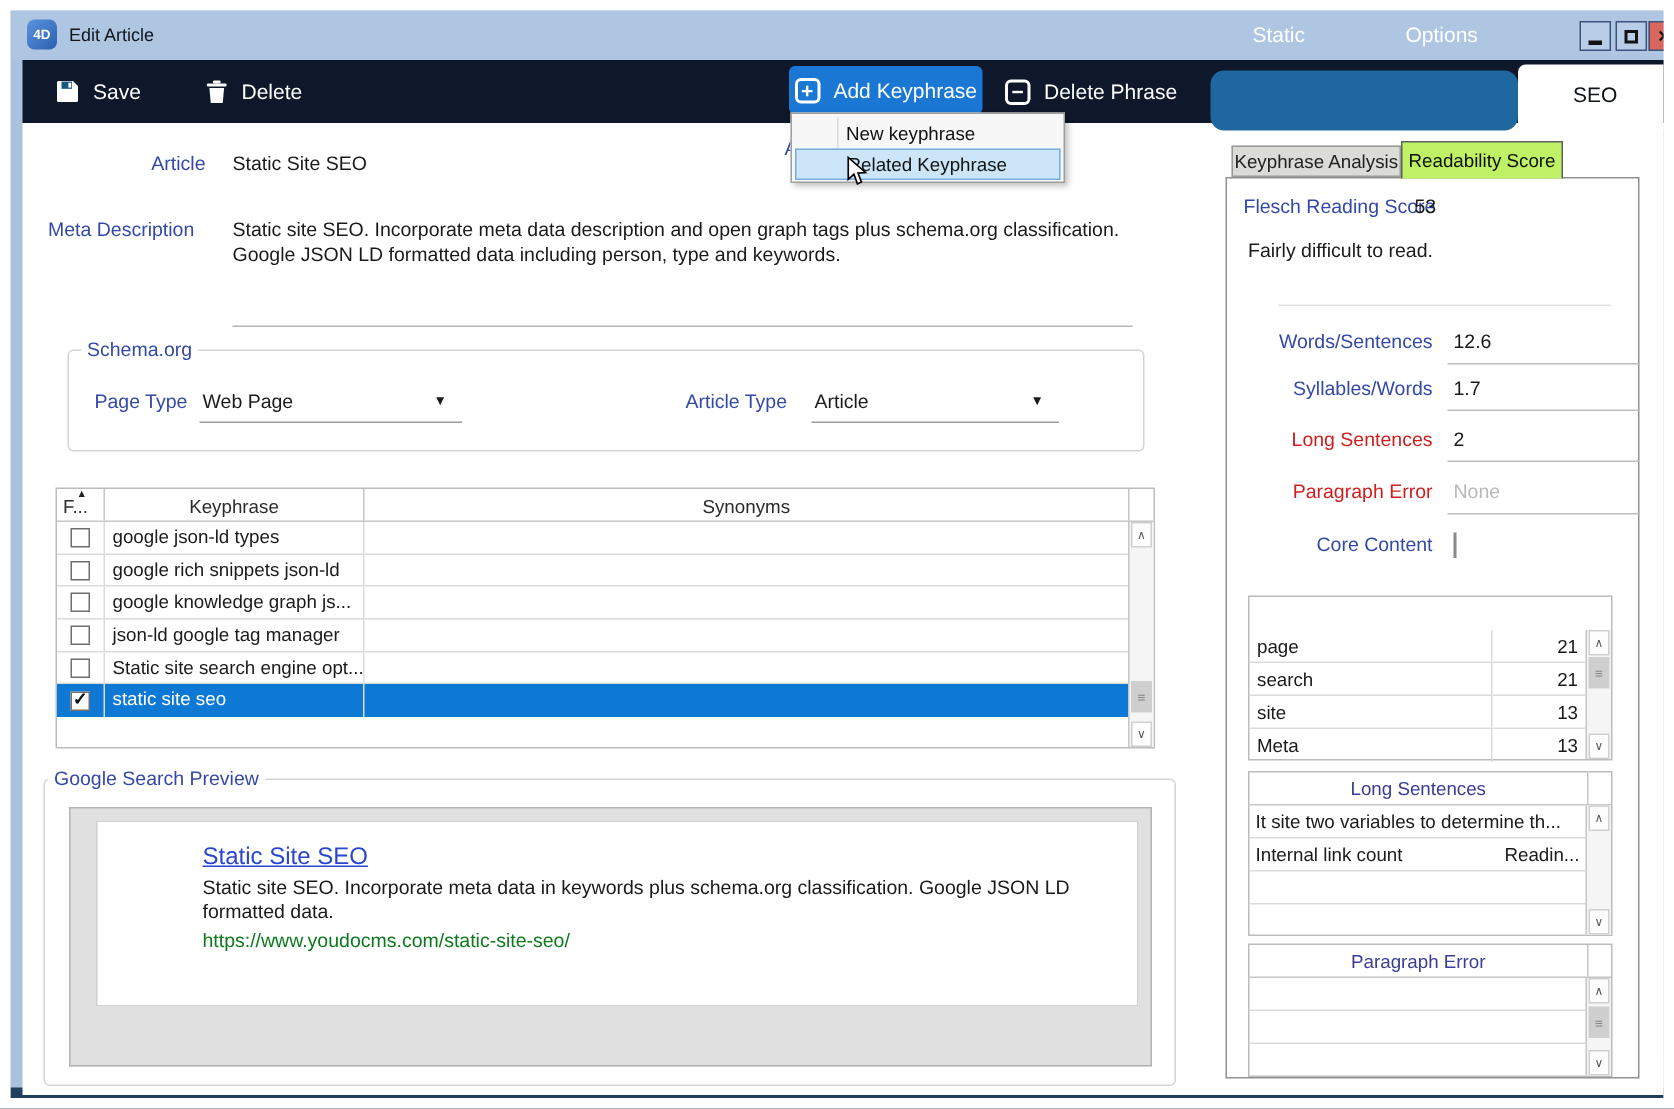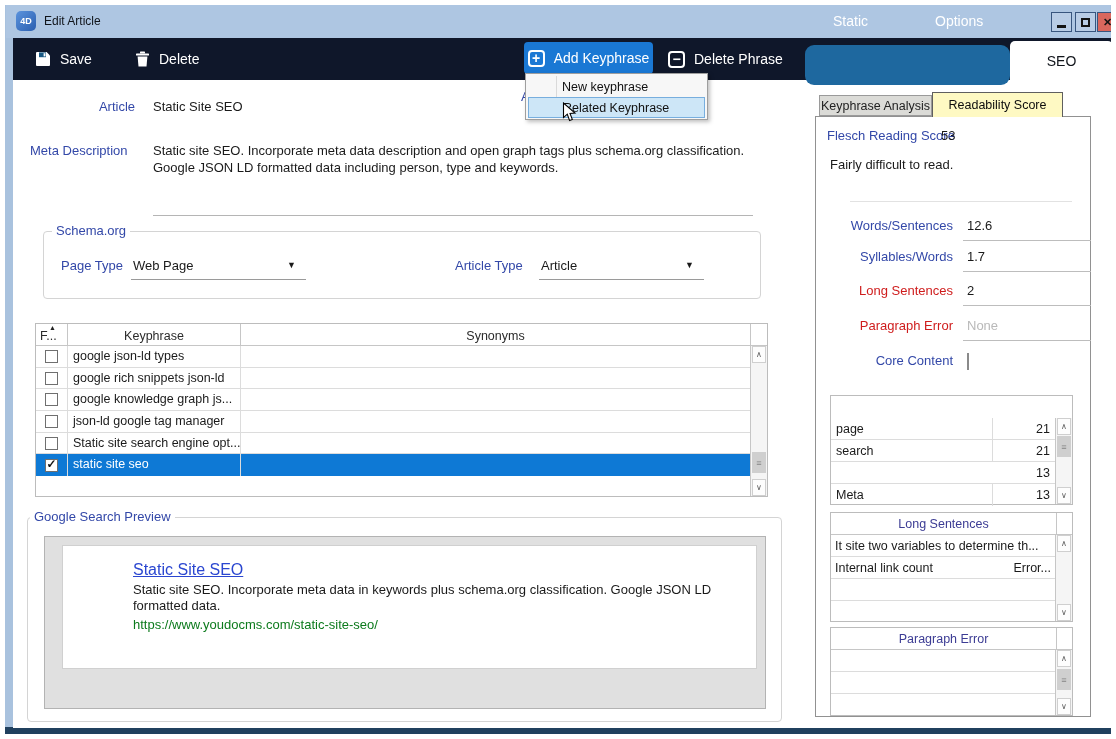--- a/index.html
+++ b/index.html
@@ -1,19 +1,19 @@
 <!DOCTYPE html>
 <html><head>
 <meta charset="utf-8">
 <style>
   * { margin:0; padding:0; box-sizing:border-box; }
   html,body { background:#5a6b7c; }
   body { font-family:"Liberation Sans", sans-serif; }
   .window { position:relative; width:1116px; height:739px; background:#a9c2de;
-            border:5px solid #ffffff; overflow:hidden; font-size:13px; color:#1a1a1a; }
+            border:7px solid #ffffff; overflow:hidden; font-size:13px; color:#1a1a1a; }
   .abs { position:absolute; }
 
   
   .titlebar { position:absolute; left:1px; top:0; right:1px; height:33px; background:#aec6e2; }
   .app-icon { position:absolute; left:10px; top:6px; width:20px; height:20px; border-radius:5px;
               background:linear-gradient(135deg,#5b93dd,#2b5fb0); color:#fff; font-size:9px; font-weight:bold;
               display:flex; align-items:center; justify-content:center; }
   .win-title { position:absolute; left:38px; top:9px; font-size:12px; color:#10141a; }
   .win-btn { position:absolute; top:7px; width:21px; height:20px; border:1px solid #38557e;
              background:#b9cde6; display:flex; align-items:center; justify-content:center; cursor:default; }
@@ -83,21 +83,21 @@
   .gp-url { color:#3c3c3c; font-size:13px; }
   .gp-title { color:#2a46d0; font-size:16px; text-decoration:underline; margin-top:3px; display:inline-block; cursor:pointer; }
   .gp-desc { color:#1a1a1a; font-size:13px; margin-top:3px; line-height:1.25; }
   .gp-green { color:#0c7a1c; font-size:13px; margin-top:2px; }
 
   
   .rp-outer { position:absolute; left:806px; top:88px; width:284px; height:629px; border:1px solid #cbcbcb; border-radius:4px; }
   .rp-page  { position:absolute; left:810px; top:111px; width:276px; height:601px; border:1px solid #919191; background:#fff; z-index:1; }
   .rp-tab { position:absolute; display:flex; align-items:center; justify-content:center; font-size:12.5px; cursor:default; }
   .rp-tab.inactive { left:814px; top:90px; width:113px; height:21px; background:#dbdbd7; border:1px solid #9a9a9a; color:#222; z-index:1; }
-  .rp-tab.active { left:927px; top:87px; width:131px; height:25px; background:#fef9c3; border:1px solid #5f5f5f; border-bottom:none; color:#0d0d0d; z-index:2; }
+  .rp-tab.active { left:927px; top:87px; width:108px; height:25px; background:#bef264; border:1px solid #5f5f5f; border-bottom:none; color:#0d0d0d; z-index:2; }
 
   .metric-lbl { position:absolute; left:800px; width:148px; text-align:right; font-size:13px; z-index:2; }
   .metric-val { position:absolute; left:962px; font-size:13px; color:#1a1a1a; z-index:2; }
   .metric-ul  { position:absolute; left:958px; width:128px; height:1px; background:#bdbdbd; z-index:2; }
   .muted { color:#b9b9b9; }
 
   .mini { position:absolute; left:825px; width:243px; border:1px solid #bcbcbc; background:#fff; z-index:2; font-size:12.5px; }
   .mini-head { height:22px; border-bottom:1px solid #c6c6c6; display:flex; color:#3c3c94; }
   .mini-head > div { display:flex; align-items:center; justify-content:center; }
   .mini-row { height:22px; border-bottom:1px solid #dcdcdc; display:flex; align-items:center; }
@@ -313,20 +313,21 @@
     <div class="mini-body">
       <div class="mini-row">
           <div style="width:162px; padding-left:5px; border-right:1px solid #dcdcdc; height:100%; display:flex; align-items:center;">page</div>
           <div style="flex:1; padding-right:5px; text-align:right;">21</div>
         </div>
       <div class="mini-row">
           <div style="width:162px; padding-left:5px; border-right:1px solid #dcdcdc; height:100%; display:flex; align-items:center;">search</div>
           <div style="flex:1; padding-right:5px; text-align:right;">21</div>
         </div>
       <div class="mini-row">
+          <div style="width:162px; padding-left:5px; border-right:1px solid #dcdcdc; height:100%; display:flex; align-items:center;">site</div>
           <div style="flex:1; padding-right:5px; text-align:right;">13</div>
         </div>
       <div class="mini-row">
           <div style="width:162px; padding-left:5px; border-right:1px solid #dcdcdc; height:100%; display:flex; align-items:center;">Meta</div>
           <div style="flex:1; padding-right:5px; text-align:right;">13</div>
         </div>
     </div>
     <div class="sbar">
       <div class="sb-btn" style="top:0;">∧</div>
       <div class="sb-thumb" style="top:18px;">≡</div>
@@ -340,21 +341,21 @@
       <div style="width:226px; border-right:1px solid #c6c6c6;">Long Sentences</div>
       <div style="flex:1;"></div>
     </div>
     <div class="mini-body">
       <div class="mini-row">
           <div style="flex:1; padding:0 4px; white-space:nowrap; overflow:hidden;">It site two variables to determine th...</div>
           <div style="padding-right:4px;"></div>
         </div>
       <div class="mini-row">
           <div style="flex:1; padding:0 4px; white-space:nowrap; overflow:hidden;">Internal link count</div>
-          <div style="padding-right:4px;">Error...</div>
+          <div style="padding-right:4px;">Readin...</div>
         </div>
       <div class="mini-row">
           <div style="flex:1; padding:0 4px;"></div>
         </div>
       <div class="mini-row">
           <div style="flex:1; padding:0 4px;"></div>
         </div>
     </div>
     <div class="sbar">
       <div class="sb-btn" style="top:0;">∧</div>

